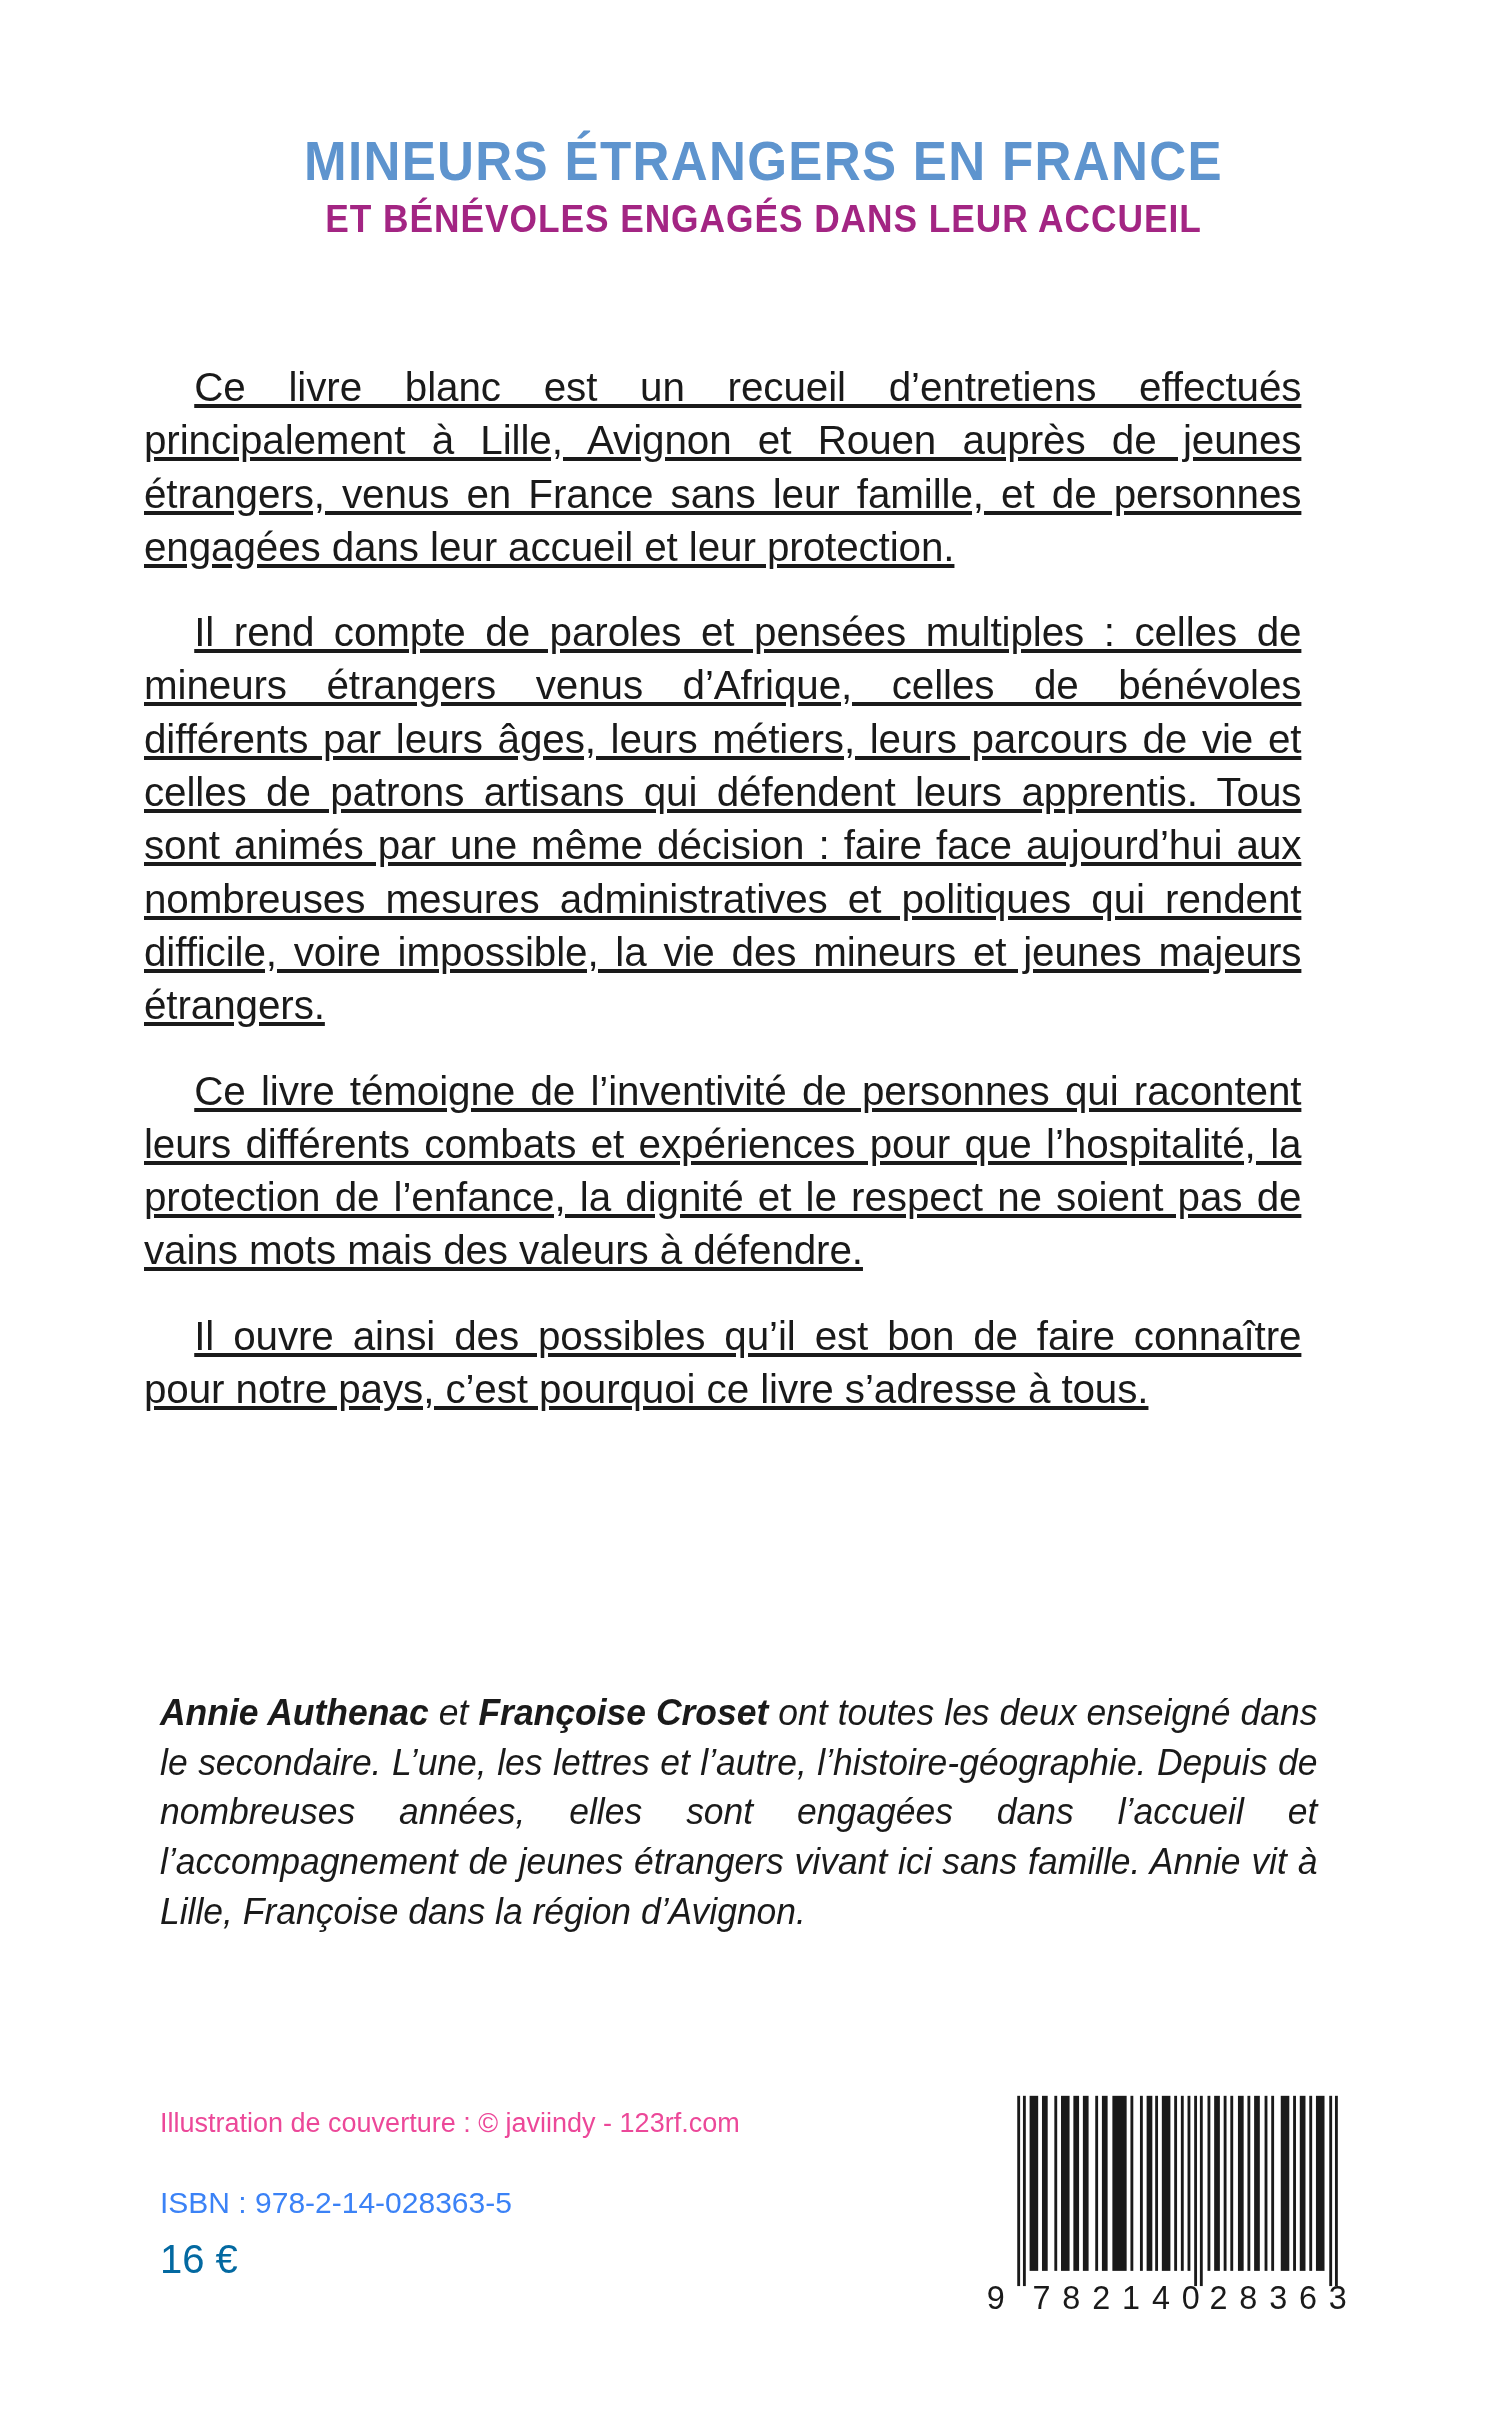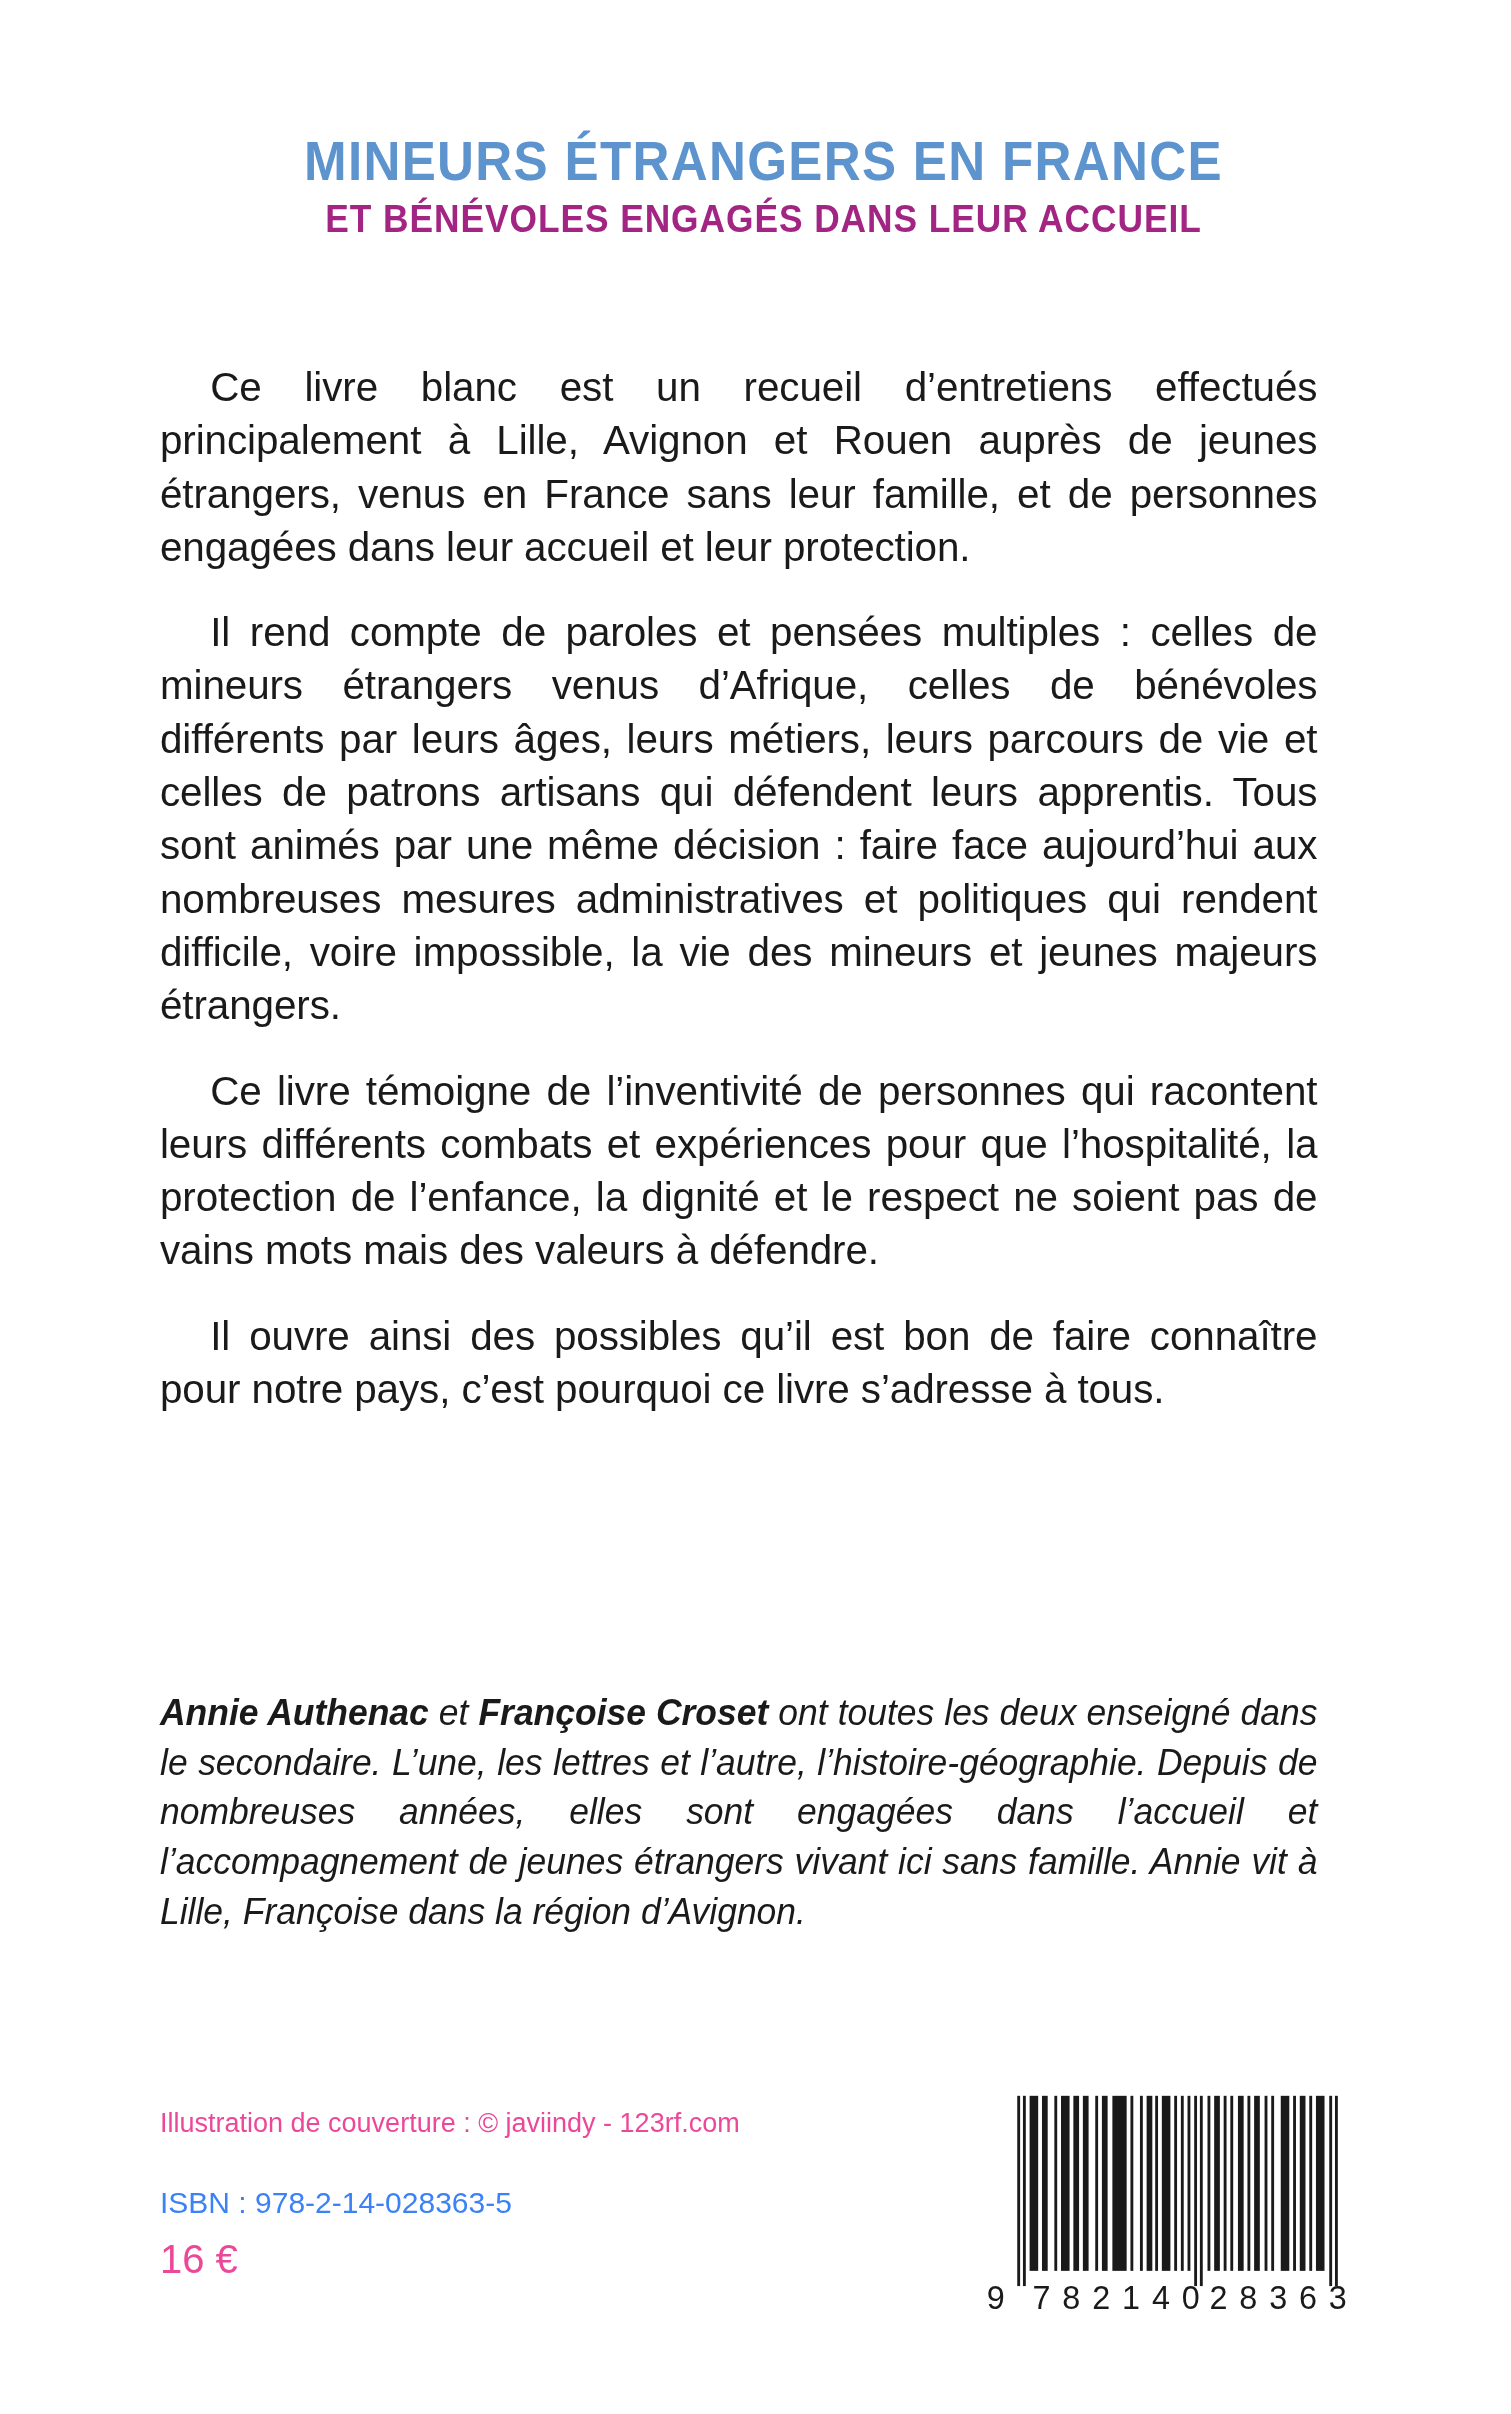--- a/index.html
+++ b/index.html
@@ -53,23 +53,24 @@
     color: #A32583;
     transform: scaleX(0.93);
     transform-origin: center;
     margin: 11.4px 0 0 0;
     white-space: nowrap;
   }
 
   
   .body-copy {
     position: absolute;
-    left: 160px;
+    left: 144px;
     top: 361px;
     width: 1175px;
+    text-decoration: underline;
   }
   .body-copy p {
     margin: 0 0 32px 0;
     font-family: "Liberation Sans Narrow", "Liberation Sans", sans-serif;
     font-size: 41px;
     line-height: 1.30;
     text-align: justify;
     text-indent: 51px;
     color: #1a1a1a;
     letter-spacing: -0.1px;
@@ -124,21 +125,21 @@
   .isbn-line {
     font-size: 30px;
     line-height: 1.2;
     color: #3b82f6;
     margin: 46px 0 0 0;
     white-space: nowrap;
   }
   .price-line {
     font-size: 40px;
     line-height: 1.15;
-    color: #ec4899;
+    color: #0369a1;
     margin: 15px 0 0 0;
     white-space: nowrap;
   }
 
   
   .barcode-wrap {
     position: absolute;
     right: 0;
     top: -19px;
     width: 371px;

